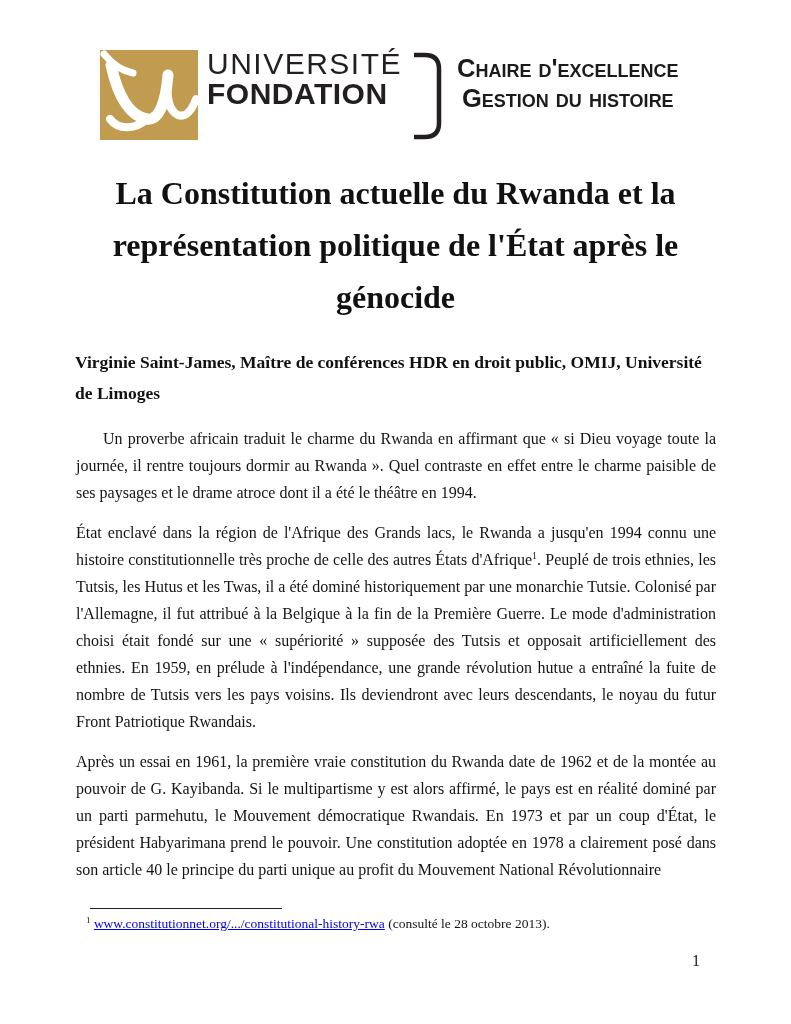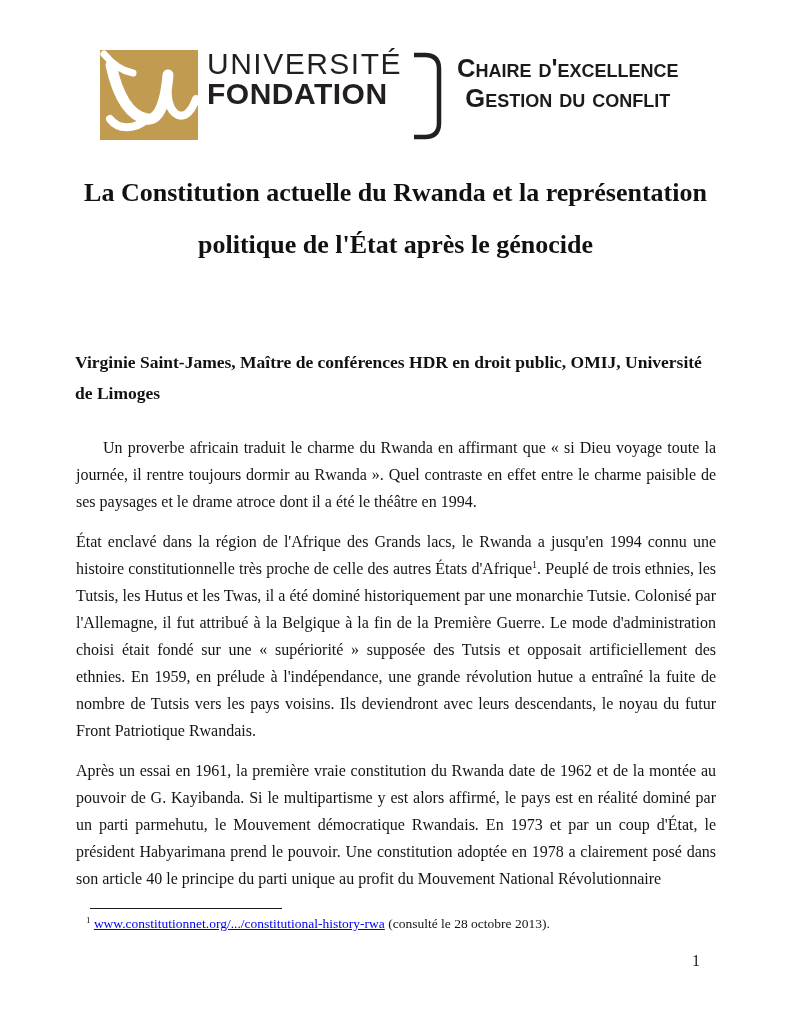--- a/index.html
+++ b/index.html
@@ -62,21 +62,21 @@
   .chaire-line { height: 30px; line-height: 30px; text-align: center; }
 
   
   .title {
     position: absolute;
     left: 75px;
     top: 167px;
     width: 641px;
     margin: 0;
     text-align: center;
-    font-size: 26px;
+    font-size: 32px;
     font-weight: 700;
     line-height: 52px;
     color: #111;
   }
   .author {
     position: absolute;
     left: 75px;
     top: 347px;
     width: 641px;
     text-align: left;
@@ -90,21 +90,21 @@
   .body-text {
     position: absolute;
     left: 76px;
     top: 425px;
     width: 640px;
     font-size: 16px;
     line-height: 27px;
     text-align: justify;
     color: #141414;
   }
-  .body-text p { margin: 9px 0 13px 0; }
+  .body-text p { margin: 0 0 13px 0; }
   .body-text p.p-first { text-indent: 27px; }
   .fn-ref {
     font-size: 10px;
     line-height: 0;
     vertical-align: super;
   }
 
   
   .footnote-rule {
     position: absolute;
@@ -158,21 +158,21 @@
       <div class="logo-line light">UNIVERSITÉ</div>
       <div class="logo-line bold">FONDATION</div>
     </div>
 
     <svg class="bracket" viewBox="0 0 33 88" aria-hidden="true">
       <path d="M4 3 H15 Q29 3 29 17 V71 Q29 85 15 85 H4" fill="none" stroke="#231f20" stroke-width="4.5"></path>
     </svg>
 
     <div class="chaire">
       <div class="chaire-line">Chaire d'excellence</div>
-      <div class="chaire-line">Gestion du conflit</div>
+      <div class="chaire-line">Gestion du histoire</div>
     </div>
   </header>
 
   <h1 class="title">La Constitution actuelle du Rwanda et la représentation politique de l'État après le génocide</h1>
   <div class="author">Virginie Saint-James, Maître de conférences HDR en droit public, OMIJ, Université de Limoges</div>
 
   <main class="body-text">
     <p class="p-first">Un proverbe africain traduit le charme du Rwanda en affirmant que « si Dieu voyage toute la journée, il rentre toujours dormir au Rwanda ». Quel contraste en effet entre le charme paisible de ses paysages et le drame atroce dont il a été le théâtre en 1994.</p>
     <p><span>État enclavé dans la région de l'Afrique des Grands lacs, le Rwanda a jusqu'en 1994 connu une histoire constitutionnelle très proche de celle des autres États d'Afrique</span><sup class="fn-ref">1</sup><span>. Peuplé de trois ethnies, les Tutsis, les Hutus et les Twas, il a été dominé historiquement par une monarchie Tutsie. Colonisé par l'Allemagne, il fut attribué à la Belgique à la fin de la Première Guerre. Le mode d'administration choisi était fondé sur une « supériorité » supposée des Tutsis et opposait artificiellement des ethnies. En 1959, en prélude à l'indépendance, une grande révolution hutue a entraîné la fuite de nombre de Tutsis vers les pays voisins. Ils deviendront avec leurs descendants, le noyau du futur Front Patriotique Rwandais.</span></p>
     <p>Après un essai en 1961, la première vraie constitution du Rwanda date de 1962 et de la montée au pouvoir de G. Kayibanda. Si le multipartisme y est alors affirmé, le pays est en réalité dominé par un parti parmehutu, le Mouvement démocratique Rwandais. En 1973 et par un coup d'État, le président Habyarimana prend le pouvoir. Une constitution adoptée en 1978 a clairement posé dans son article 40 le principe du parti unique au profit du Mouvement National Révolutionnaire</p>

